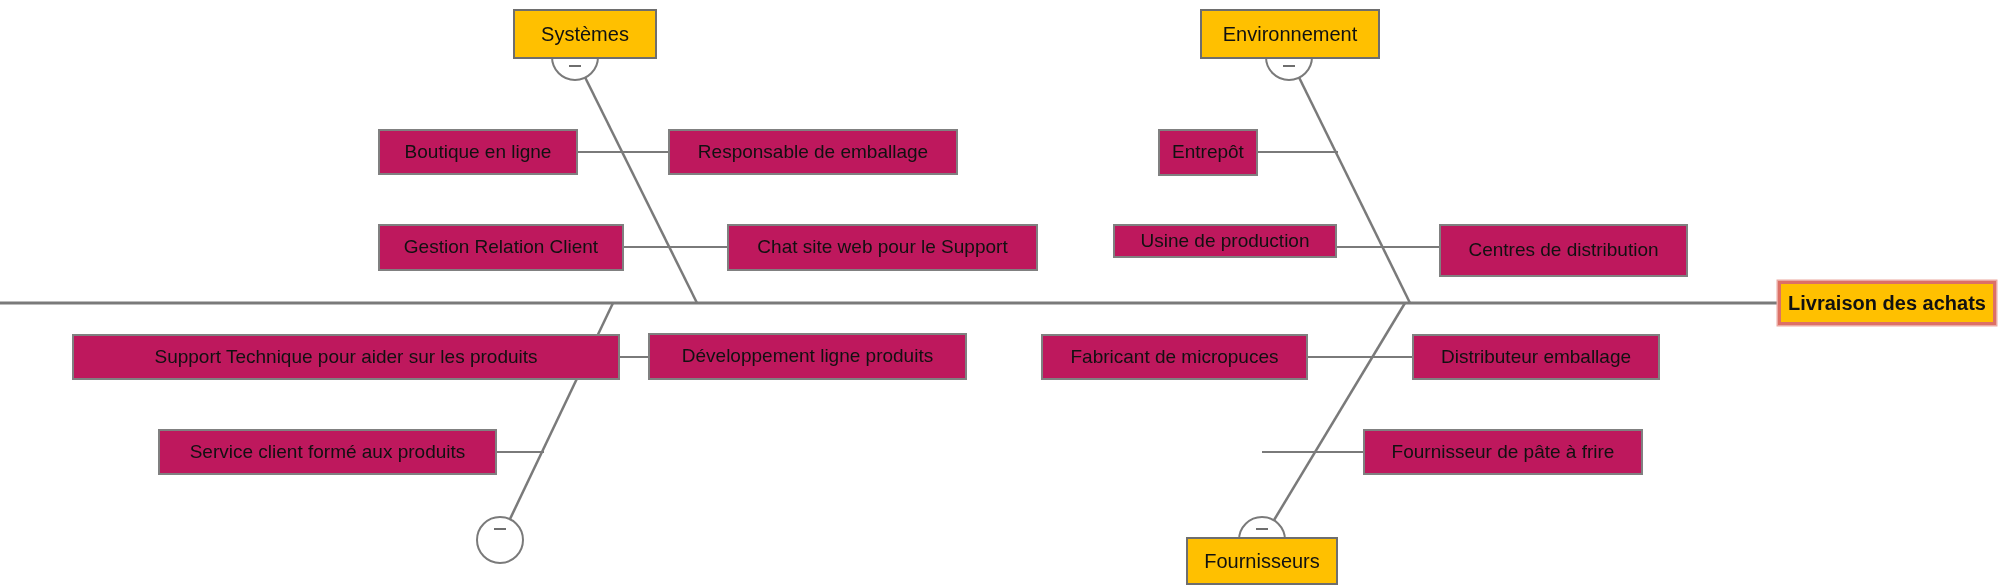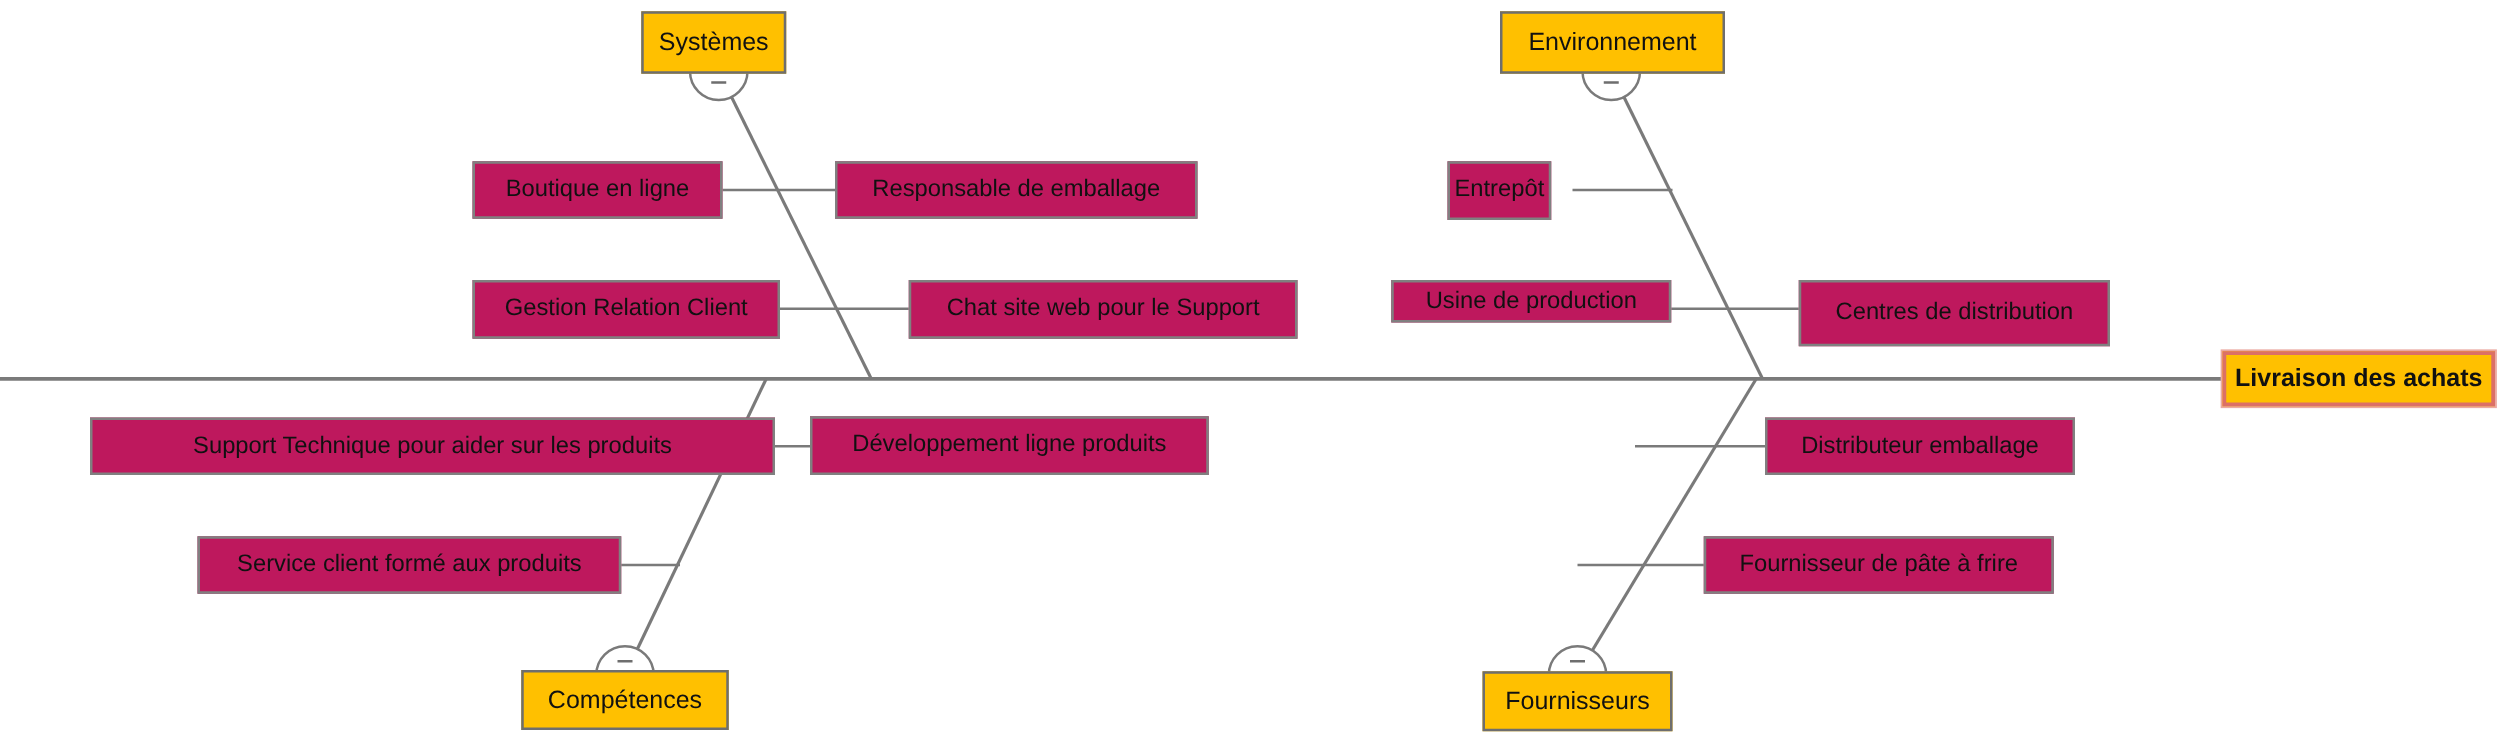--- a/index.html
+++ b/index.html
@@ -83,36 +83,36 @@
   <div class="collapse below-box" style="left:1265px;top:33px;">
       <span class="minus"></span>
     </div>
   <div class="collapse above-box" style="left:476px;top:516px;">
       <span class="minus"></span>
     </div>
   <div class="collapse above-box" style="left:1238px;top:516px;">
       <span class="minus"></span>
     </div>
 
-  <div class="node category" style="left:513px;top:9px;width:116px;height:50px;">Systèmes</div>
+  <div class="node category" style="left:513px;top:9px;width:144px;height:50px;">Systèmes</div>
   <div class="node category" style="left:1200px;top:9px;width:180px;height:50px;">Environnement</div>
-  <div class="node category" style="left:417px;top:536px;width:166px;height:48px;">Compétences</div>
   <div class="node category" style="left:1186px;top:537px;width:152px;height:48px;">Fournisseurs</div>
 
   <div class="node problem" style="left:1778px;top:281px;width:218px;height:44px;font-weight:bold;">Livraison des achats</div>
 
   <div class="node" style="left:378px;top:129px;width:200px;height:46px;">Boutique en ligne</div>
   <div class="node" style="left:668px;top:129px;width:290px;height:46px;">Responsable de emballage</div>
   <div class="node" style="left:378px;top:224px;width:246px;height:47px;">Gestion Relation Client</div>
   <div class="node" style="left:727px;top:224px;width:311px;height:47px;">Chat site web pour le Support</div>
 
-  <div class="node" style="left:1158px;top:129px;width:83px;height:47px;">Entrepôt</div>
+  <div class="node" style="left:1158px;top:129px;width:100px;height:47px;">Entrepôt</div>
   <div class="node" style="left:1113px;top:224px;width:224px;height:34px;">Usine de production</div>
   <div class="node" style="left:1439px;top:224px;width:249px;height:53px;">Centres de distribution</div>
 
   <div class="node" style="left:72px;top:334px;width:548px;height:46px;">Support Technique pour aider sur les produits</div>
   <div class="node" style="left:648px;top:333px;width:319px;height:47px;">Développement ligne produits</div>
   <div class="node" style="left:158px;top:429px;width:339px;height:46px;">Service client formé aux produits</div>
 
+  <div class="node" style="left:1041px;top:334px;width:267px;height:46px;">Fabricant de micropuces</div>
   <div class="node" style="left:1412px;top:334px;width:248px;height:46px;">Distributeur emballage</div>
   <div class="node" style="left:1363px;top:429px;width:280px;height:46px;">Fournisseur de pâte à frire</div>
 
 </div>
 
 </body></html>

